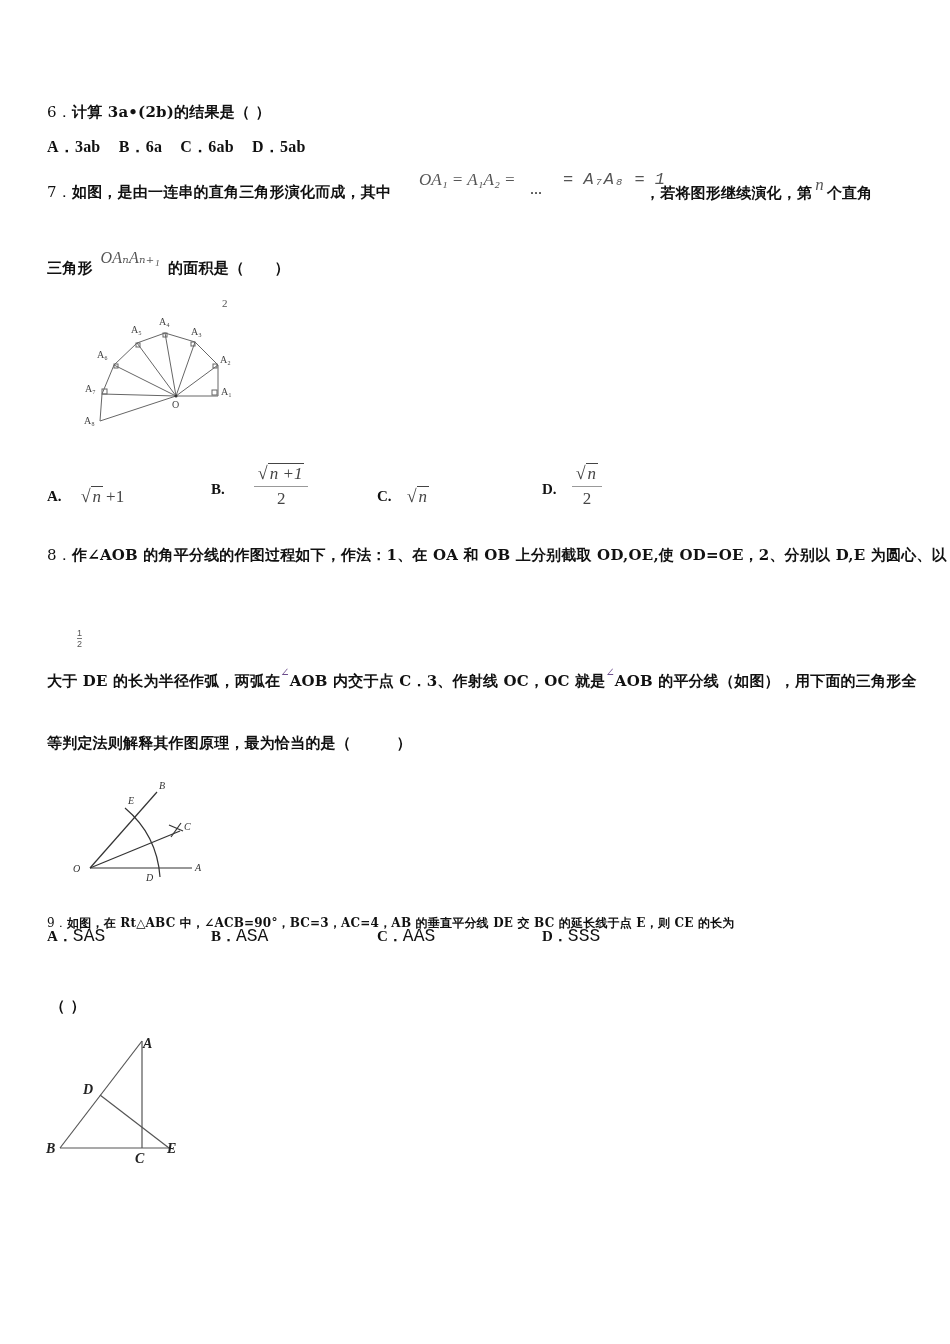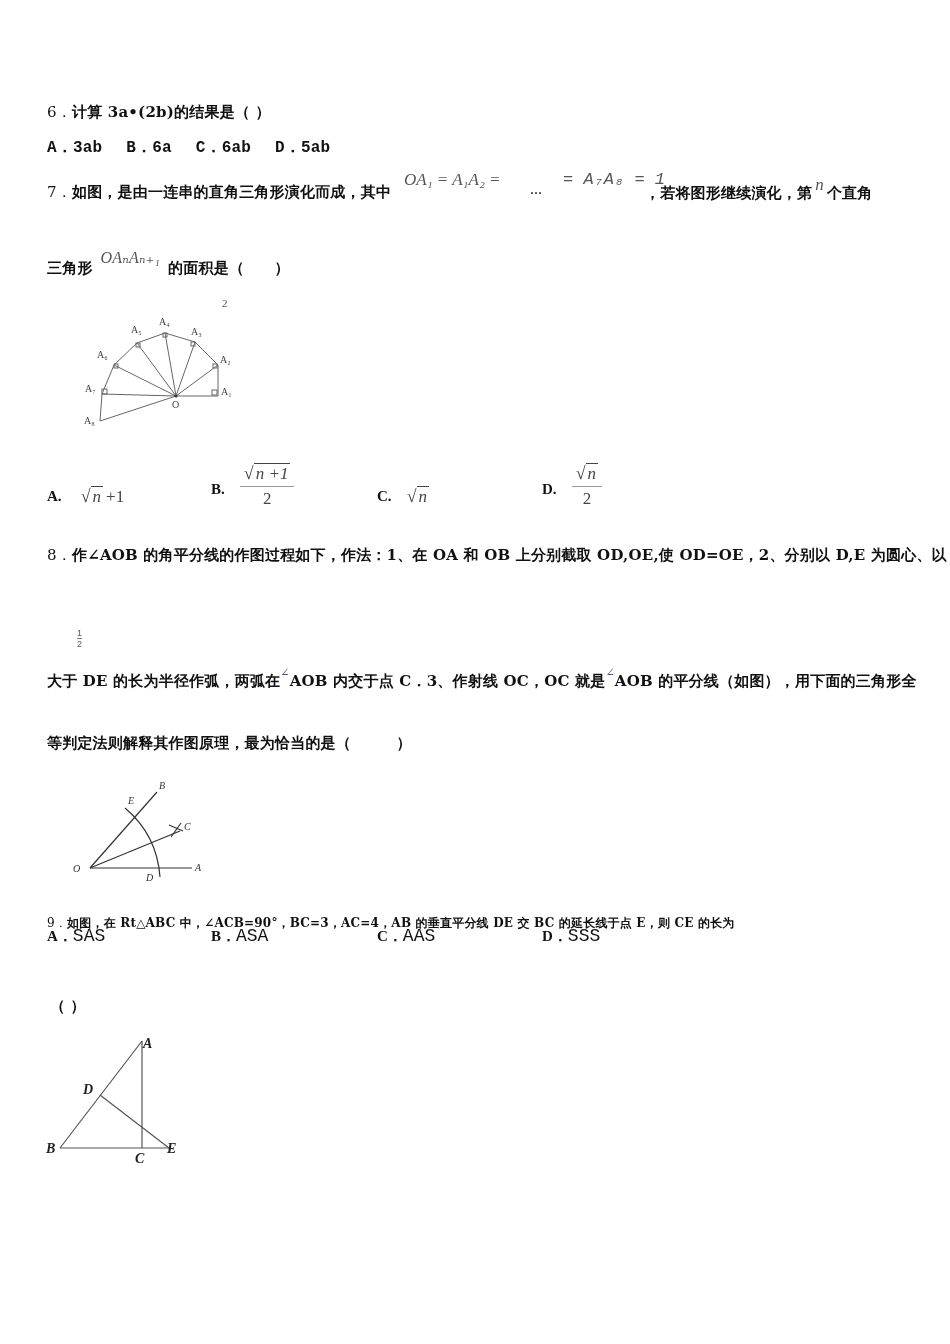--- a/index.html
+++ b/index.html
@@ -18,31 +18,31 @@
   .sqrt { display: inline-block; }
   .sqrt .rad { border-top: 1px solid #444; padding: 0 2px; font-style: italic; }
   svg text { font-family: "Liberation Serif", serif; }
 </style>
 </head>
 <body>
 
 <div class="abs line" style="left:47px; top:103px;">
   <span class="num">6．</span><span>计算 3a•(2b)的结果是（ ）</span>
 </div>
-<div class="abs line" style="left:47px; top:137px; font-family:Liberation Mono, monospace; font-size:16px;">
+<div class="abs line" style="left:47px; top:137px; font-family:Liberation Serif, serif; font-size:16px;">
   <span><span>A．</span><span>3ab</span></span>
   <span style="margin-left:14px;"><span>B．</span><span>6a</span></span>
   <span style="margin-left:14px;"><span>C．</span><span>6ab</span></span>
   <span style="margin-left:14px;"><span>D．</span><span>5ab</span></span>
 </div>
 
 <div class="abs line" style="left:47px; top:183px;">
   <span class="num">7．</span><span>如图，是由一连串的直角三角形演化而成，其中</span>
 </div>
-<div class="abs math" style="left:404px; top:170px;">OA₁ = A₁A₂ =</div>
+<div class="abs math" style="left:419px; top:170px;">OA₁ = A₁A₂ =</div>
 <div class="abs math-up" style="left:530px; top:180px; font-size:16px;">...</div>
 <div class="abs math" style="left:563px; top:170px;font-family:Liberation Mono, monospace;">= A₇A₈ = 1</div>
 <div class="abs line" style="left:645px; top:183px;">
   <span>，若将图形继续演化，第</span><span class="math" style="position:relative; top:-8px; margin:0 3px;">n</span><span>个直角</span>
 </div>
 <div class="abs line" style="left:47px; top:258px;">
   <span>三角形</span><span class="math" style="position:relative; top:-10px; margin:0 8px; font-size:16px;">OAₙAₙ₊₁</span><span>的面积是（　　）</span>
 </div>
 
 <svg class="abs" style="left:75px; top:295px;" width="175" height="135">
@@ -88,21 +88,21 @@
 </svg>
 
 <div class="abs" style="left:47px; top:486px;">
   <span class="opt-label">A.</span>
   <span class="frac" style="margin-left:14px; color:#444;">
     <span style="font-size:18px;">√</span><span class="sqrt"><span class="rad">n</span></span><span style="margin-left:3px;">+1</span>
   </span>
 </div>
 <div class="abs" style="left:211px; top:463px;">
   <span class="opt-label" style="position:relative; top:3px;">B.</span>
-  <span class="frac" style="margin-left:10px;">
+  <span class="frac" style="margin-left:24px;">
     <span class="top"><span style="font-size:18px;">√</span><span class="sqrt"><span class="rad">n +1</span></span></span>
     <span class="bot">2</span>
   </span>
 </div>
 <div class="abs" style="left:377px; top:486px;">
   <span class="opt-label">C.</span>
   <span class="frac" style="margin-left:10px;">
     <span style="font-size:18px;">√</span><span class="sqrt"><span class="rad">n</span></span>
   </span>
 </div>

